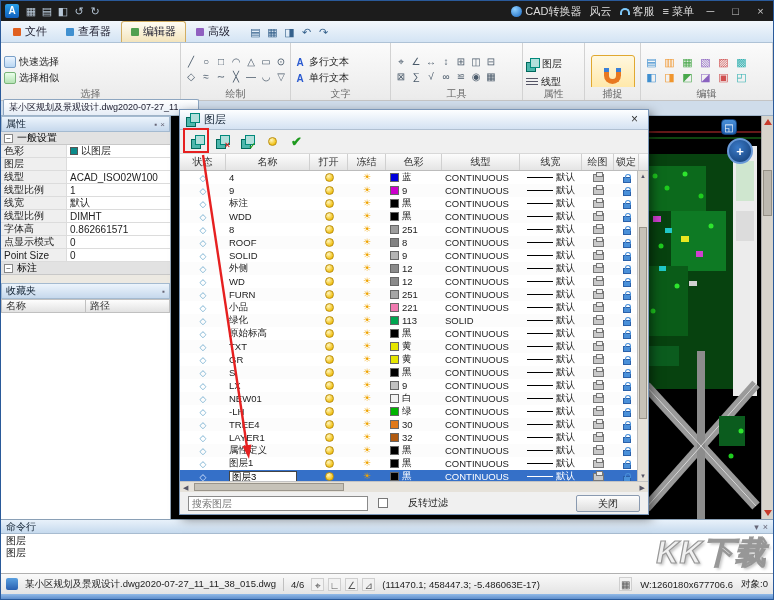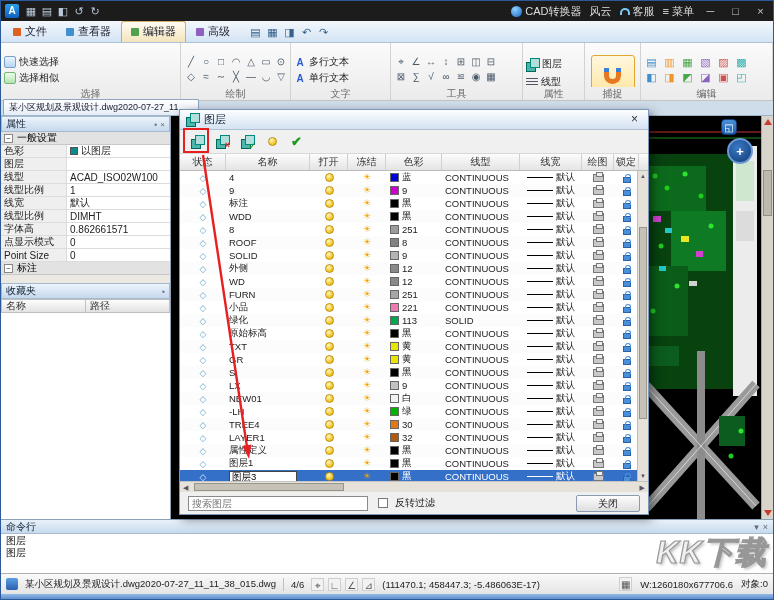--- a/index.html
+++ b/index.html
@@ -126,21 +126,21 @@
   .lockico::before { content:""; position:absolute; top:-4px; left:1px; width:4px; height:4px; border:1px solid #4a90d9; border-bottom:none; border-radius:3px 3px 0 0; }
   .name-edit { background:#fff; color:#000; border:1px solid #444; padding:0 2px; min-width:68px; height:11px; line-height:10px; display:inline-block; font-size:9.5px; }
   .tbl-vscroll { width:11px; flex:none; background:#e6e2da; border-left:1px solid #bcbcbc; position:relative; }
   .sbarr { position:absolute; left:2px; font-size:6px; color:#556; }
   .tbl-thumb { position:absolute; left:1px; right:1px; top:18%; height:62%; background:#c6c2b8; border:1px solid #9a958b; }
   .dlg-hscroll { height:11px; flex:none; background:#e6e2da; border-top:1px solid #c4c4c4; position:relative; }
   .h-thumb { position:absolute; left:14px; top:1px; width:150px; height:8px; background:#c6c2b8; border:1px solid #9a958b; }
   .h-arr { position:absolute; top:2px; font-size:7px; color:#556; }
   .dlg-bottom { height:22px; flex:none; display:flex; align-items:center; gap:10px; padding:0 8px; background:#f0f0f0; font-size:10px; }
   .search-input { width:180px; height:15px; font-size:10px; border:1px solid #8a8a8a; padding:0 3px; font-family:"Liberation Sans",sans-serif; }
-  .chk { display:flex; align-items:center; gap:7px; color:#222; }
+  .chk { display:flex; align-items:center; gap:20px; color:#222; }
   .chk-box { width:10px; height:10px; border:1px solid #777; background:#fff; }
   .close-btn { margin-left:auto; width:64px; height:17px; background:linear-gradient(#fdfdfd,#dedede); border:1px solid #8a9ab0; font-size:10px; border-radius:2px; text-align:center; line-height:15px; color:#222; }
 
   
   .red-box { position:absolute; left:182px; top:27px; width:26px; height:25px; border:2px solid #e62020; z-index:55; pointer-events:none; }
   .anno { position:absolute; left:0; top:0; z-index:56; pointer-events:none; }
 
   
   .command { position:absolute; top:518px; left:0; right:0; height:54px; background:#fff; border-top:1px solid #8aa0b6; display:flex; flex-direction:column; }
   .cmd-header { height:14px; flex:none; background:linear-gradient(#e8f1fa,#c6daee); border-bottom:1px solid #a8bcd0; display:flex; align-items:center; padding:0 5px; font-size:10px; color:#123; }

